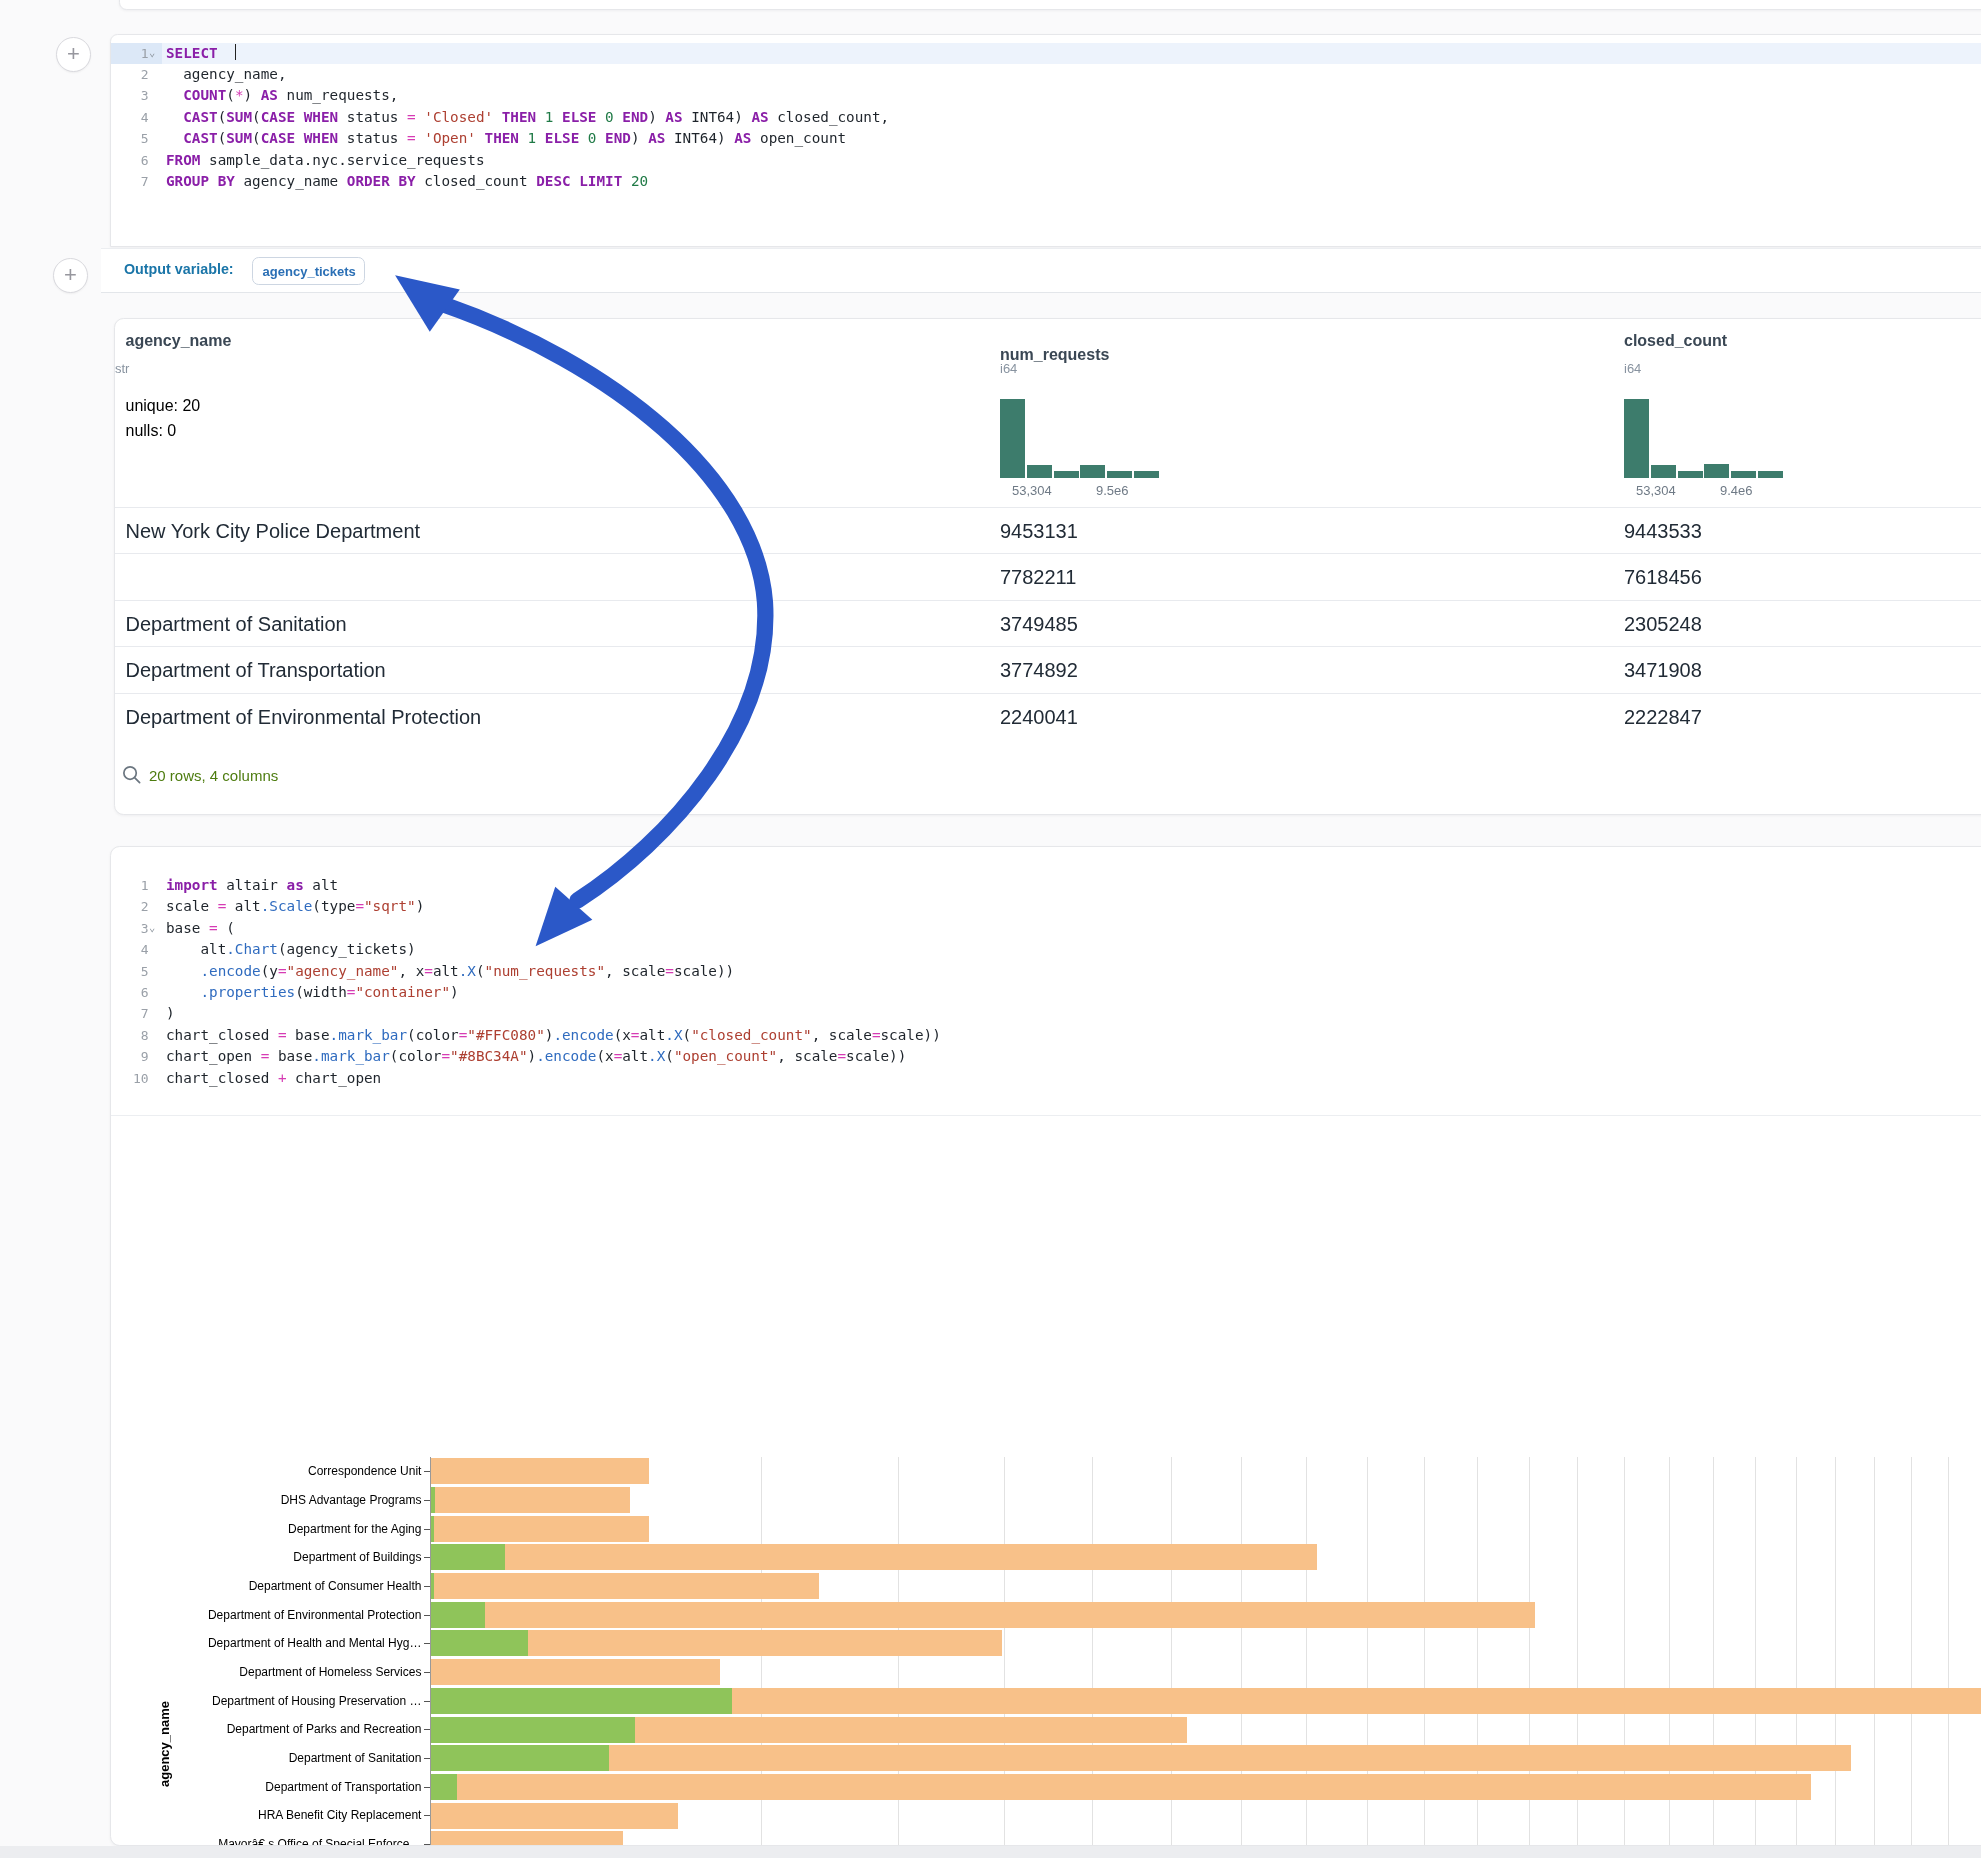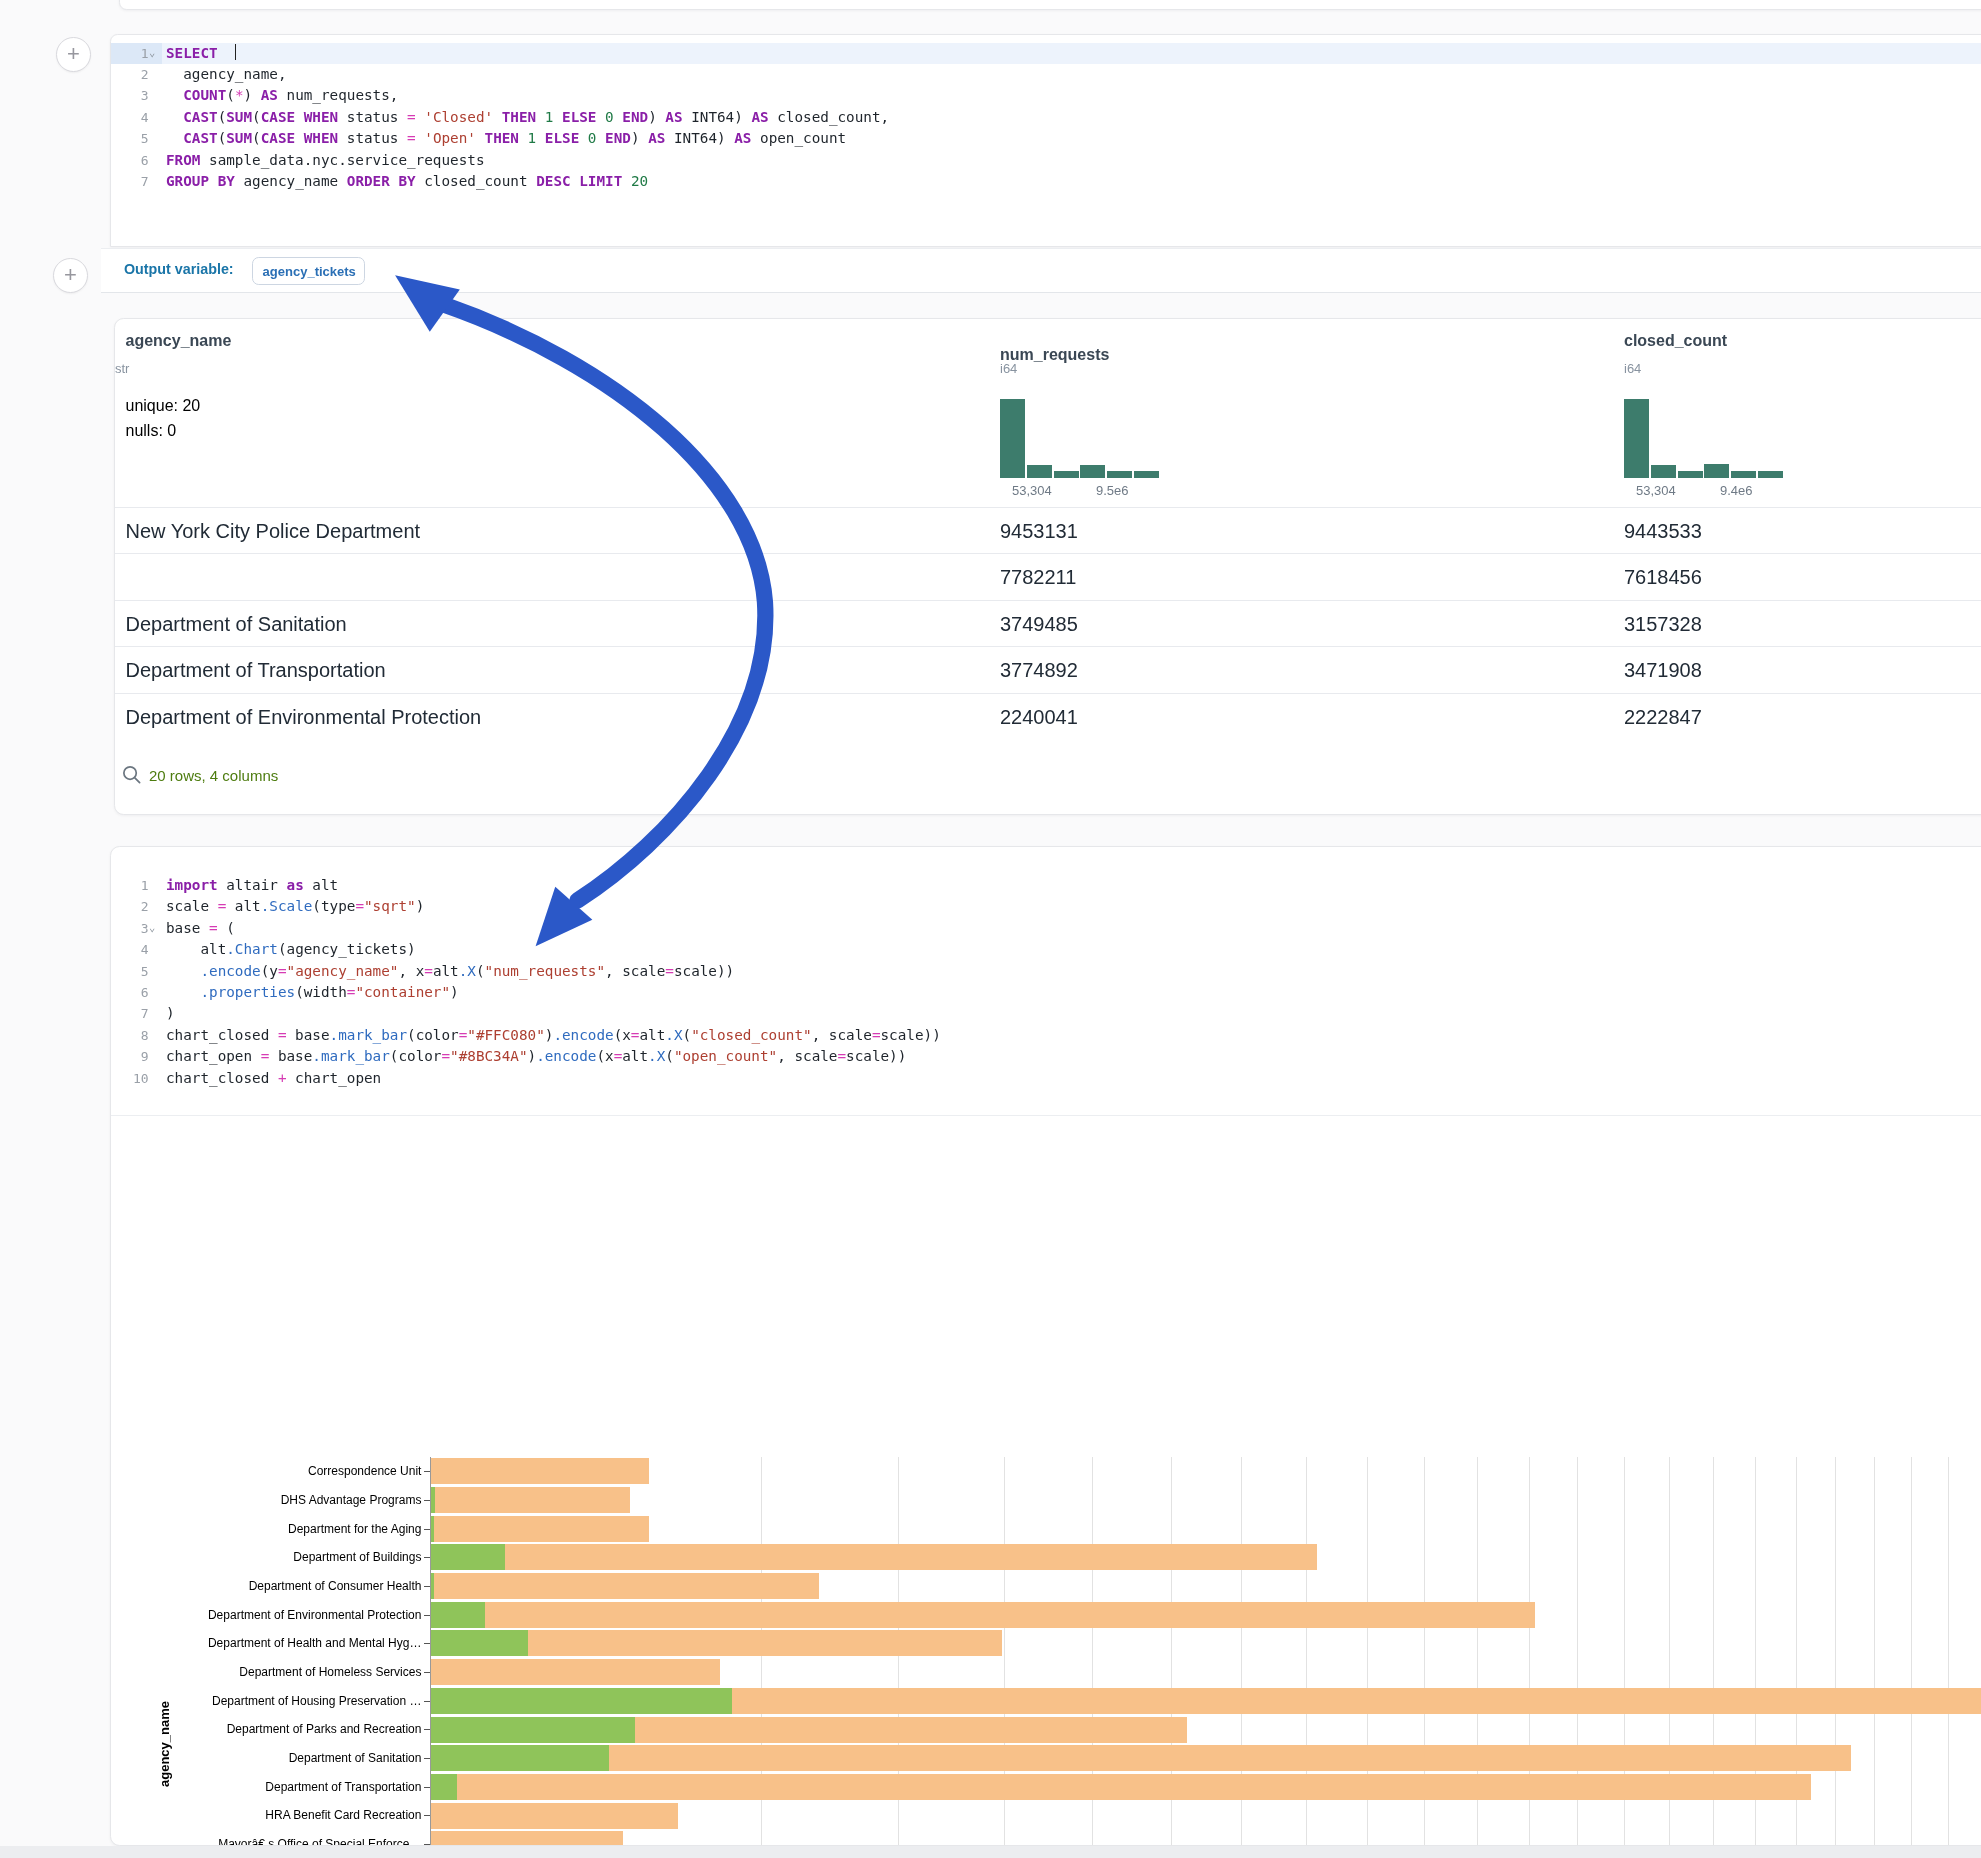--- a/index.html
+++ b/index.html
@@ -130,21 +130,21 @@
           <div class="c" style="left: 885px;">9453131</div>
           <div class="c" style="left: 1509px;">9443533</div>
         </div>
         <div class="trow" style="top: 46px;">
           <div class="c" style="left: 885px;">7782211</div>
           <div class="c" style="left: 1509px;">7618456</div>
         </div>
         <div class="trow" style="top: 93px;">
           <div class="c" style="left: 10.5px;">Department of Sanitation</div>
           <div class="c" style="left: 885px;">3749485</div>
-          <div class="c" style="left: 1509px;">3157328</div>
+          <div class="c" style="left: 1509px;">2305248</div>
         </div>
         <div class="trow" style="top: 139px;">
           <div class="c" style="left: 10.5px;">Department of Transportation</div>
           <div class="c" style="left: 885px;">3774892</div>
           <div class="c" style="left: 1509px;">3471908</div>
         </div>
         <div class="trow" style="top: 186px;">
           <div class="c" style="left: 10.5px;">Department of Environmental Protection</div>
           <div class="c" style="left: 885px;">2240041</div>
           <div class="c" style="left: 1509px;">2222847</div>
@@ -238,21 +238,21 @@
           <div class="bar" style="left: 1px; top: 260px; width: 756px; background: rgb(248, 193, 137);"></div>
           <div class="bar" style="left: 1px; top: 260px; width: 204px; background: rgb(143, 196, 90);"></div>
           <div class="ylab" style="top: 301px;">Department of Sanitation</div>
           <div class="ytick" style="top: 301px;"></div>
           <div class="bar" style="left: 1px; top: 288px; width: 1420px; background: rgb(248, 193, 137);"></div>
           <div class="bar" style="left: 1px; top: 288px; width: 178px; background: rgb(143, 196, 90);"></div>
           <div class="ylab" style="top: 330px;">Department of Transportation</div>
           <div class="ytick" style="top: 330px;"></div>
           <div class="bar" style="left: 1px; top: 317px; width: 1380px; background: rgb(248, 193, 137);"></div>
           <div class="bar" style="left: 1px; top: 317px; width: 26px; background: rgb(143, 196, 90);"></div>
-          <div class="ylab" style="top: 358px;">HRA Benefit Card Recreation</div>
+          <div class="ylab" style="top: 358px;">HRA Benefit City Replacement</div>
           <div class="ytick" style="top: 358px;"></div>
           <div class="bar" style="left: 1px; top: 346px; width: 247px; background: rgb(248, 193, 137);"></div>
           <div class="ylab" style="top: 387px;">Mayorâ€ s Office of Special Enforce…</div>
           <div class="ytick" style="top: 387px;"></div>
           <div class="bar" style="left: 1px; top: 374px; width: 192px; background: rgb(248, 193, 137);"></div>
         </div>
     </div>
   </div>
 
   <div id="botstrip"></div>

